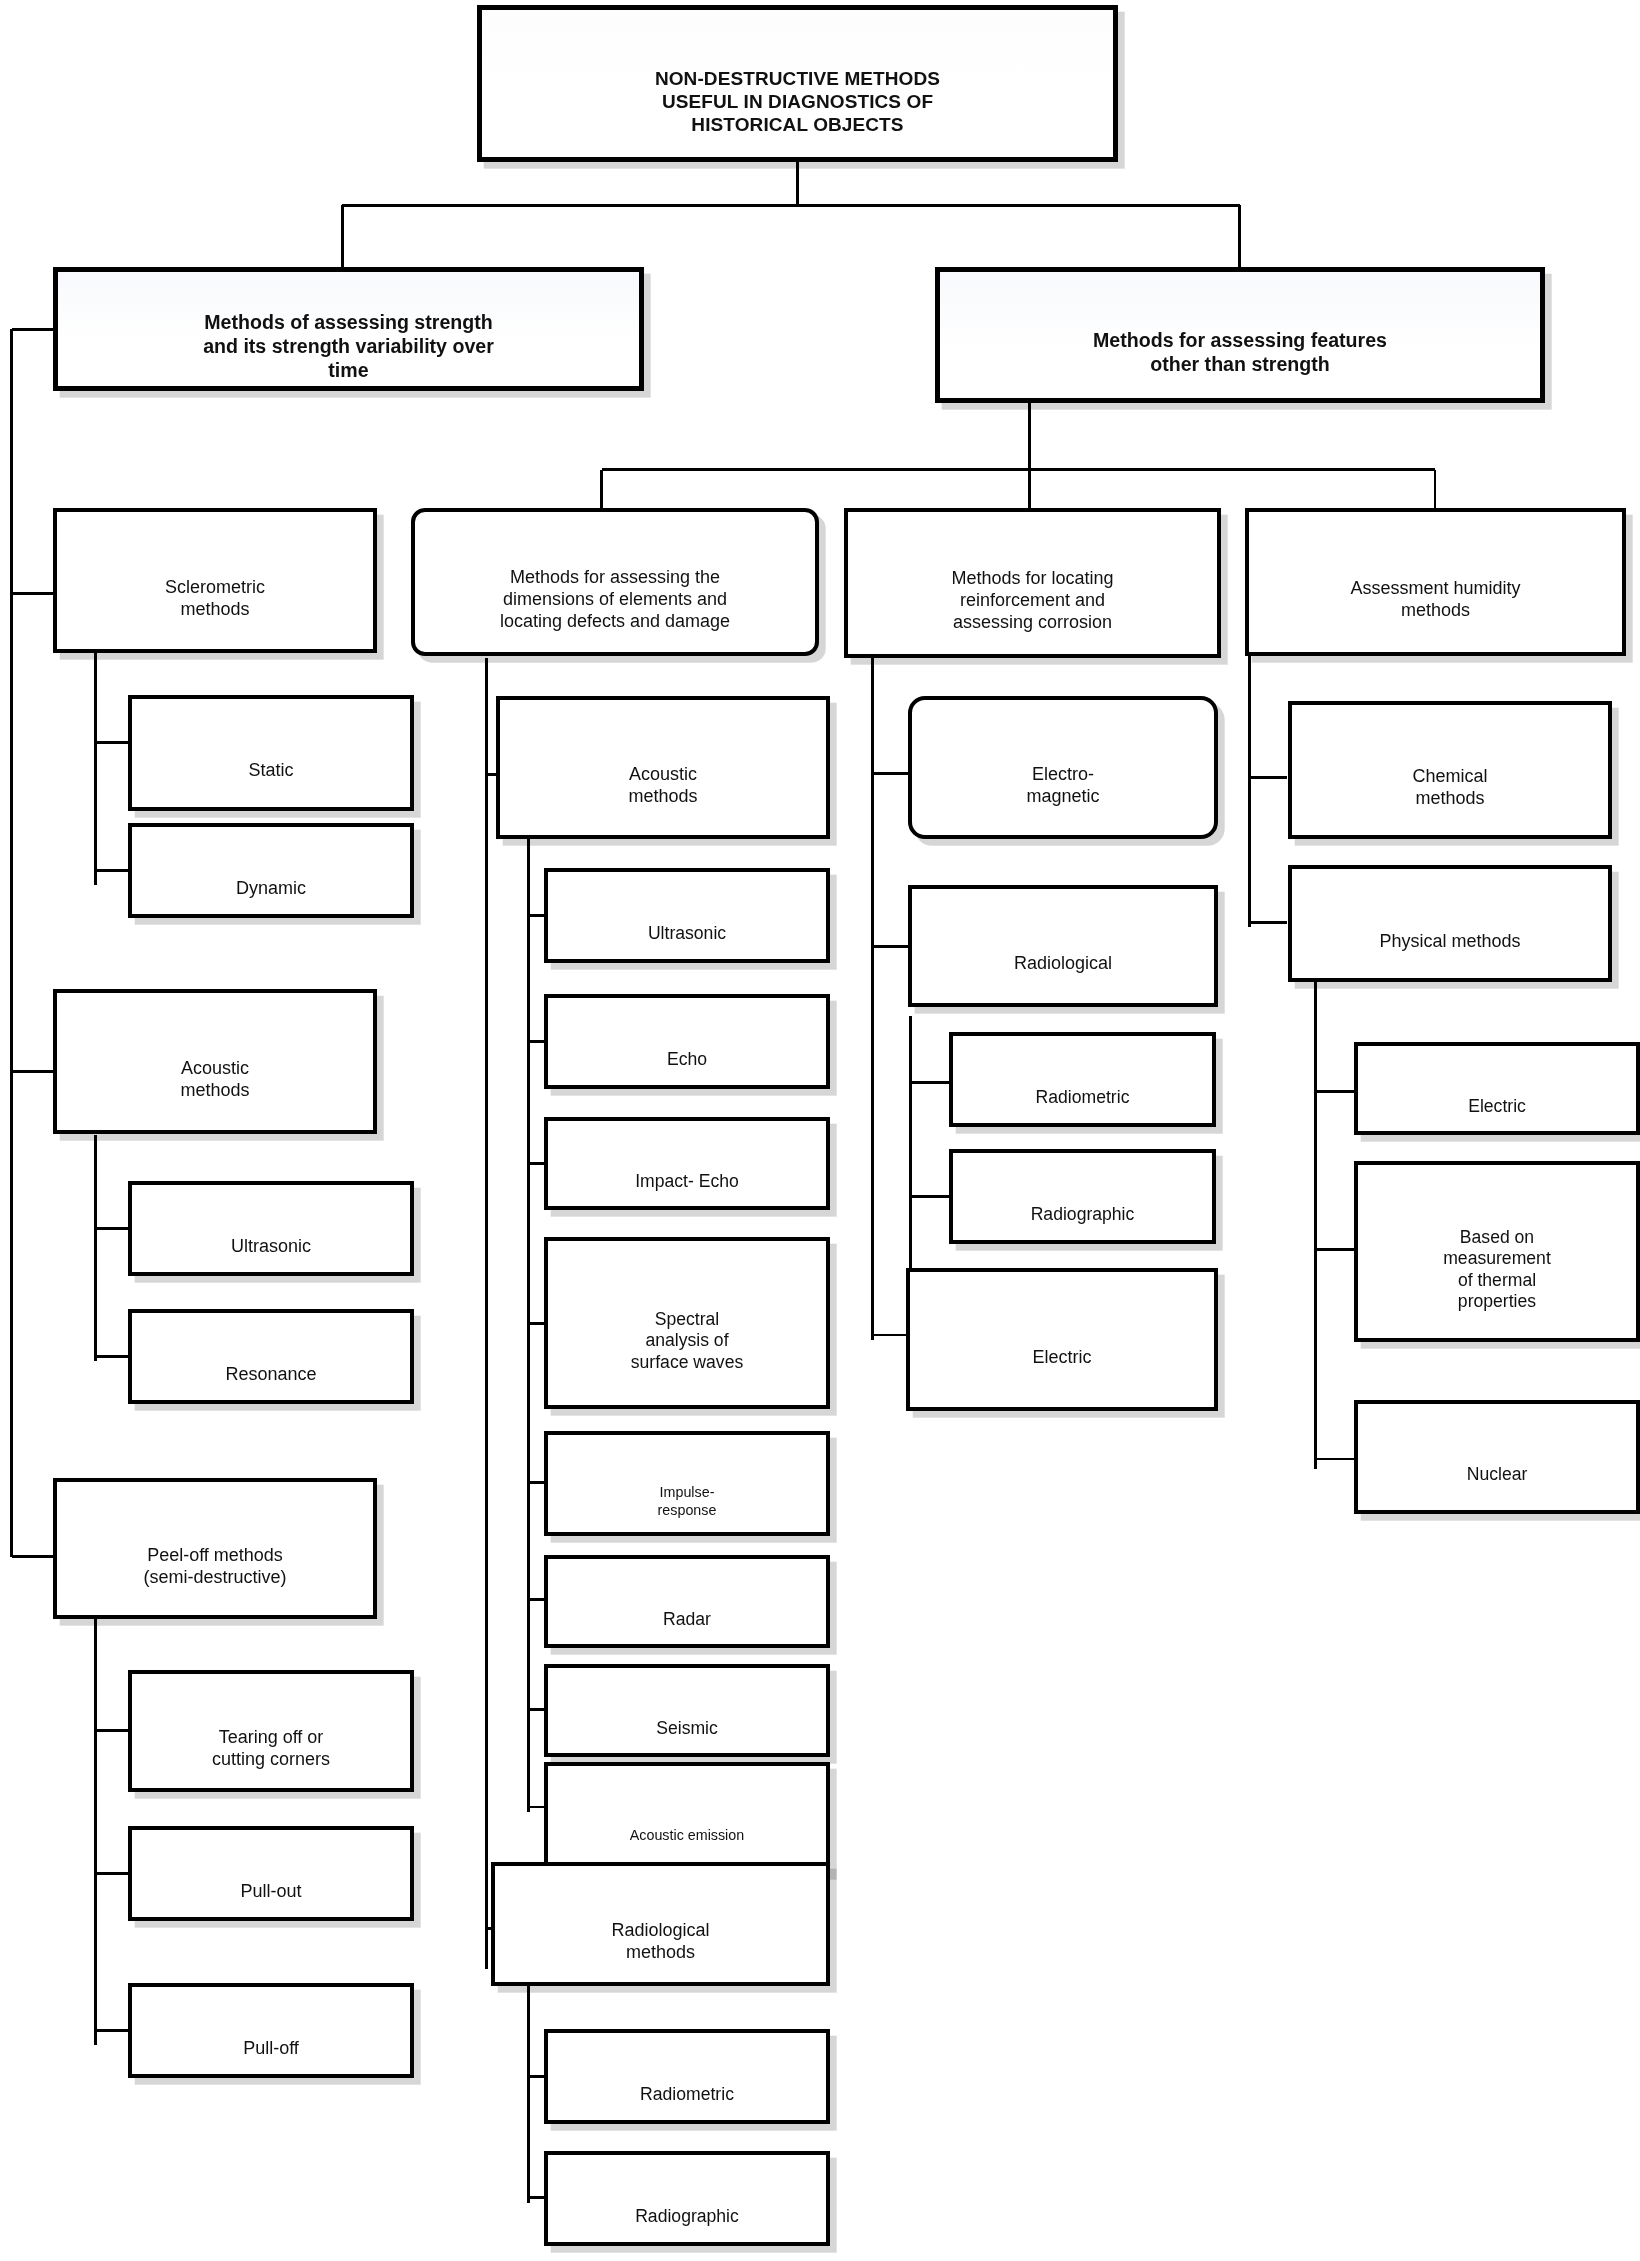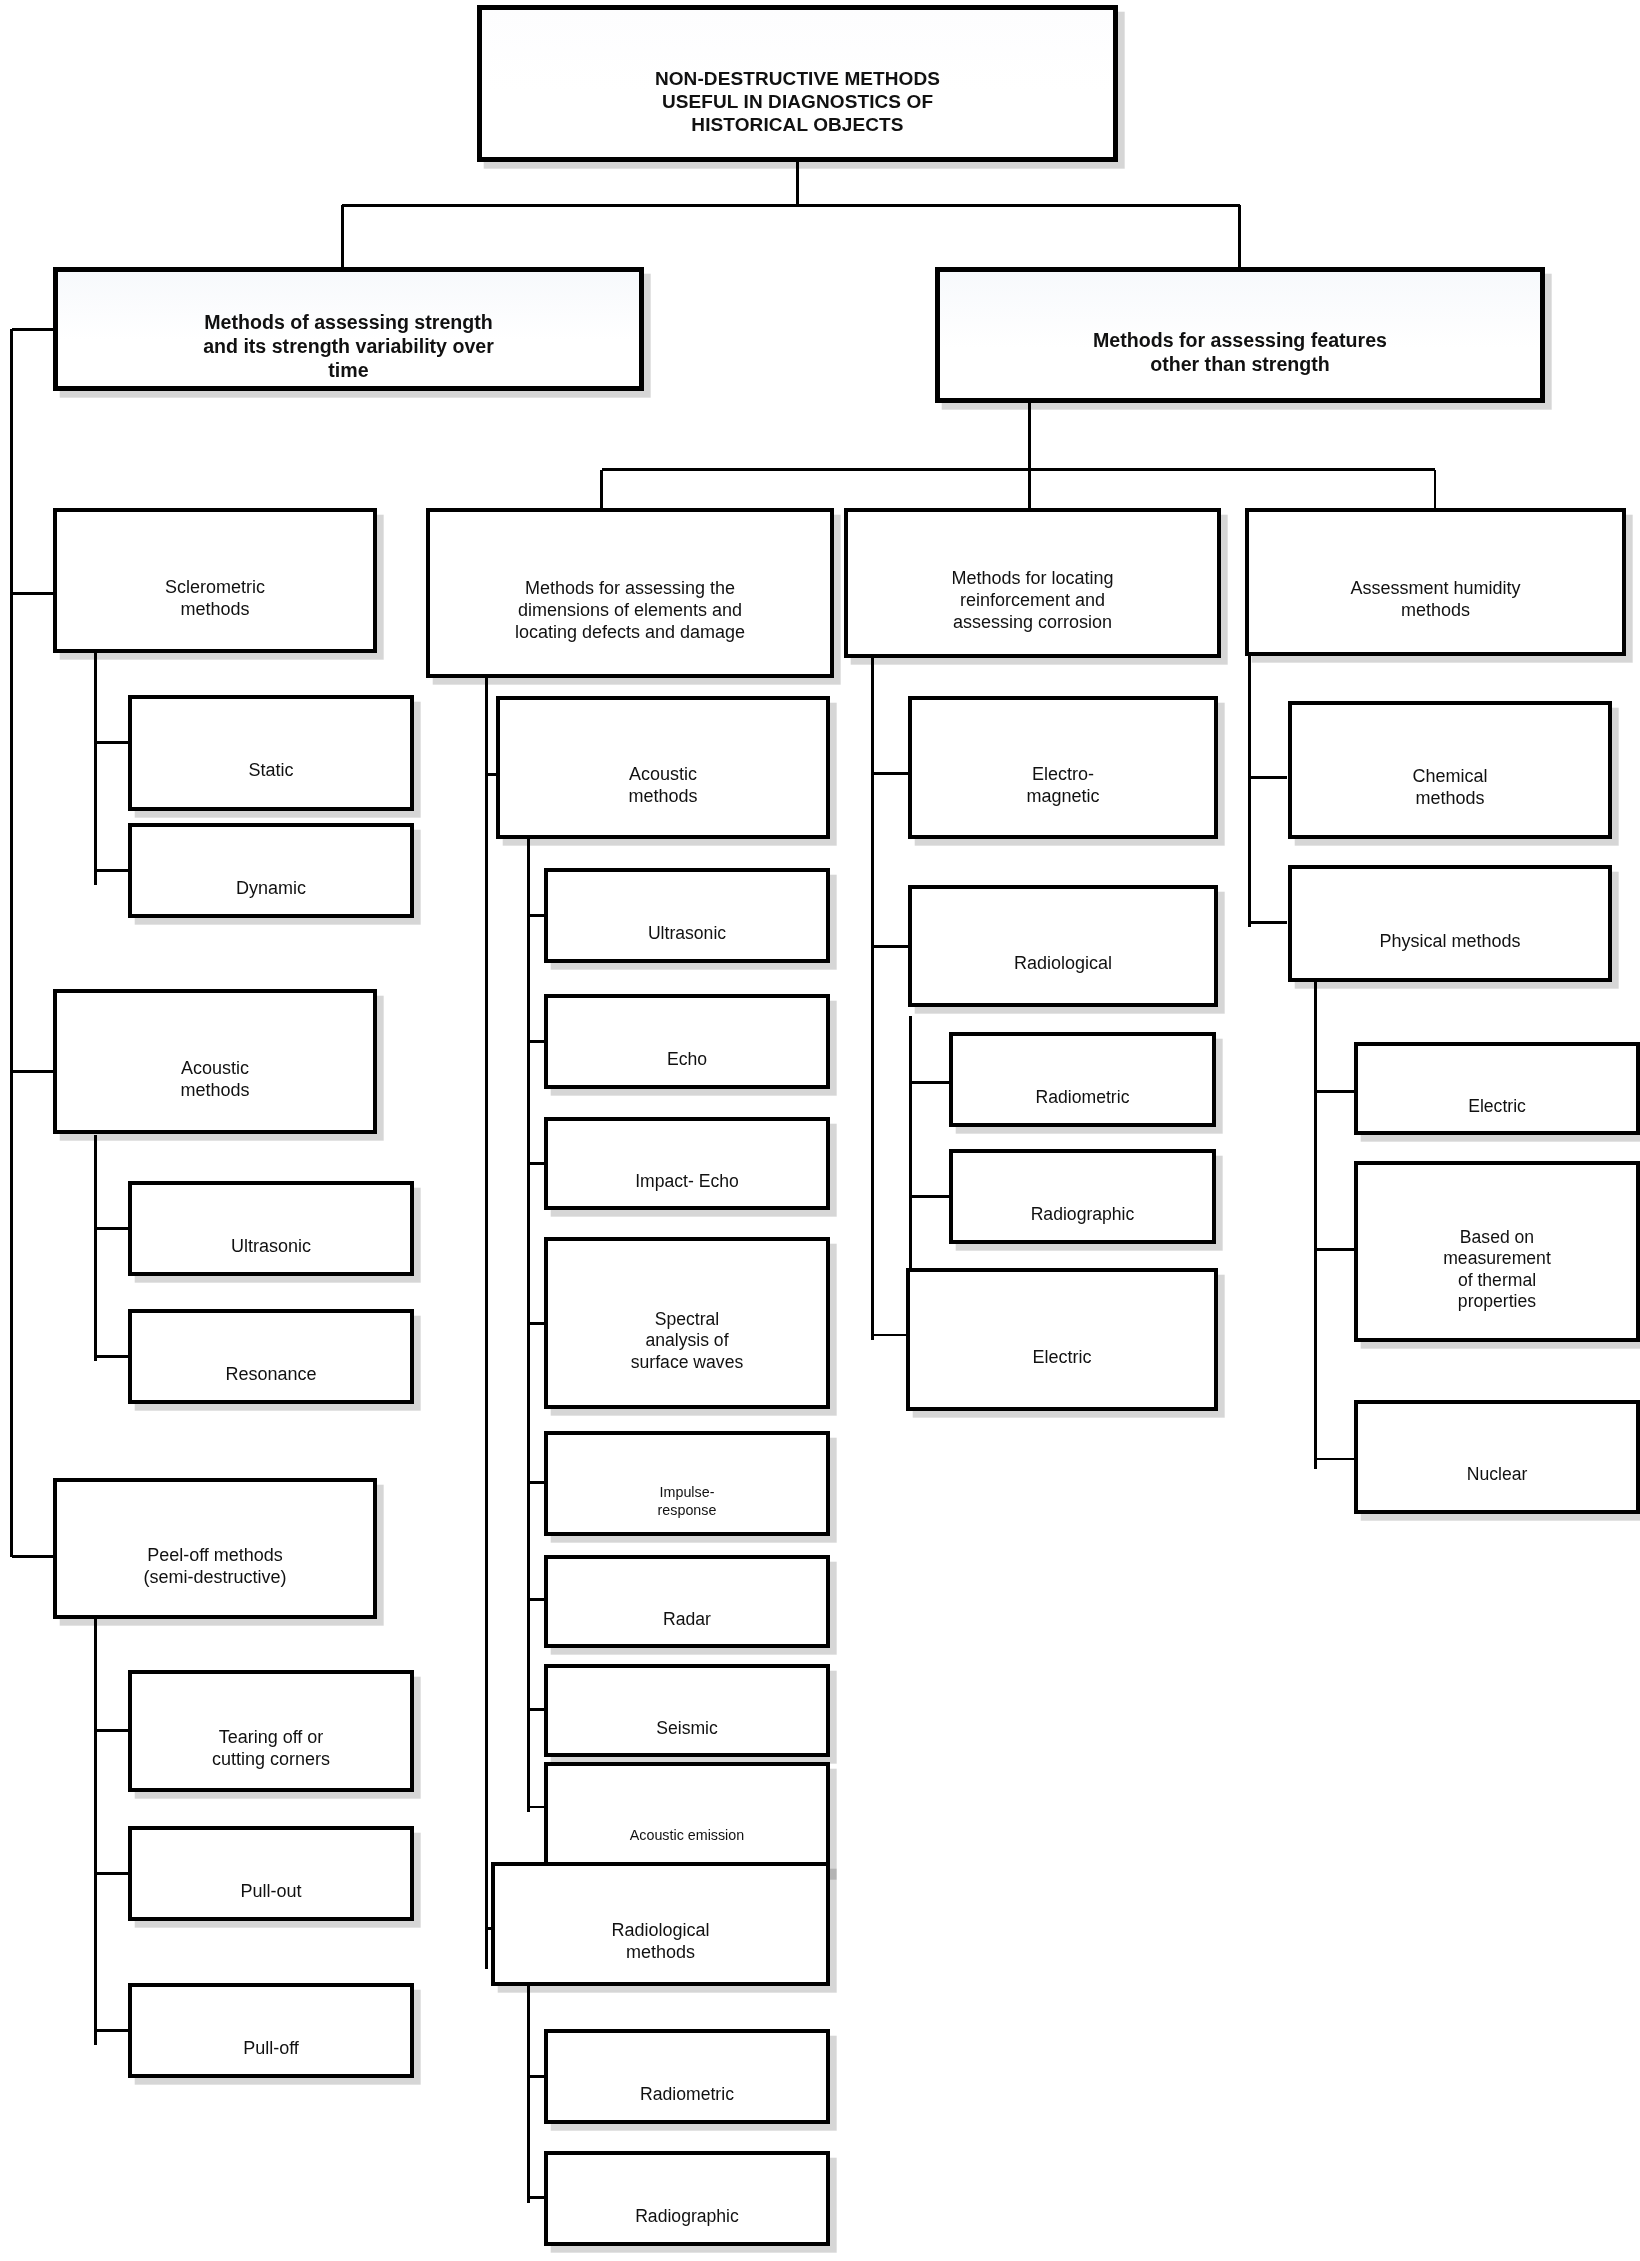--- a/index.html
+++ b/index.html
@@ -209,21 +209,21 @@
   </div>
 
   <div class="node lvl-4" style="left:128px;top:1826px;width:286px;height:95px;">
     <span class="txt">Pull-out</span>
   </div>
 
   <div class="node lvl-4" style="left:128px;top:1983px;width:286px;height:95px;">
     <span class="txt">Pull-off</span>
   </div>
 
-  <div class="node lvl-3" style="left:426px;top:508px;width:408px;height:170px;">
+  <div class="node lvl-3" style="left:411px;top:508px;width:408px;height:148px;border-radius:14px;">
     <span class="txt">Methods for assessing the
 dimensions of elements and
 locating defects and damage</span>
   </div>
 
   <div class="node lvl-4" style="left:496px;top:696px;width:334px;height:143px;">
     <span class="txt">Acoustic
 methods</span>
   </div>
 
@@ -274,21 +274,21 @@
   <div class="node lvl-5" style="left:544px;top:2151px;width:286px;height:95px;">
     <span class="txt">Radiographic</span>
   </div>
 
   <div class="node lvl-3" style="left:844px;top:508px;width:377px;height:150px;">
     <span class="txt">Methods for locating
 reinforcement and
 assessing corrosion</span>
   </div>
 
-  <div class="node lvl-4" style="left:908px;top:696px;width:310px;height:143px;">
+  <div class="node lvl-4" style="left:908px;top:696px;width:310px;height:143px;border-radius:17px;">
     <span class="txt">Electro-
 magnetic</span>
   </div>
 
   <div class="node lvl-4" style="left:908px;top:885px;width:310px;height:122px;">
     <span class="txt">Radiological</span>
   </div>
 
   <div class="node lvl-5" style="left:949px;top:1032px;width:267px;height:95px;">
     <span class="txt">Radiometric</span>

